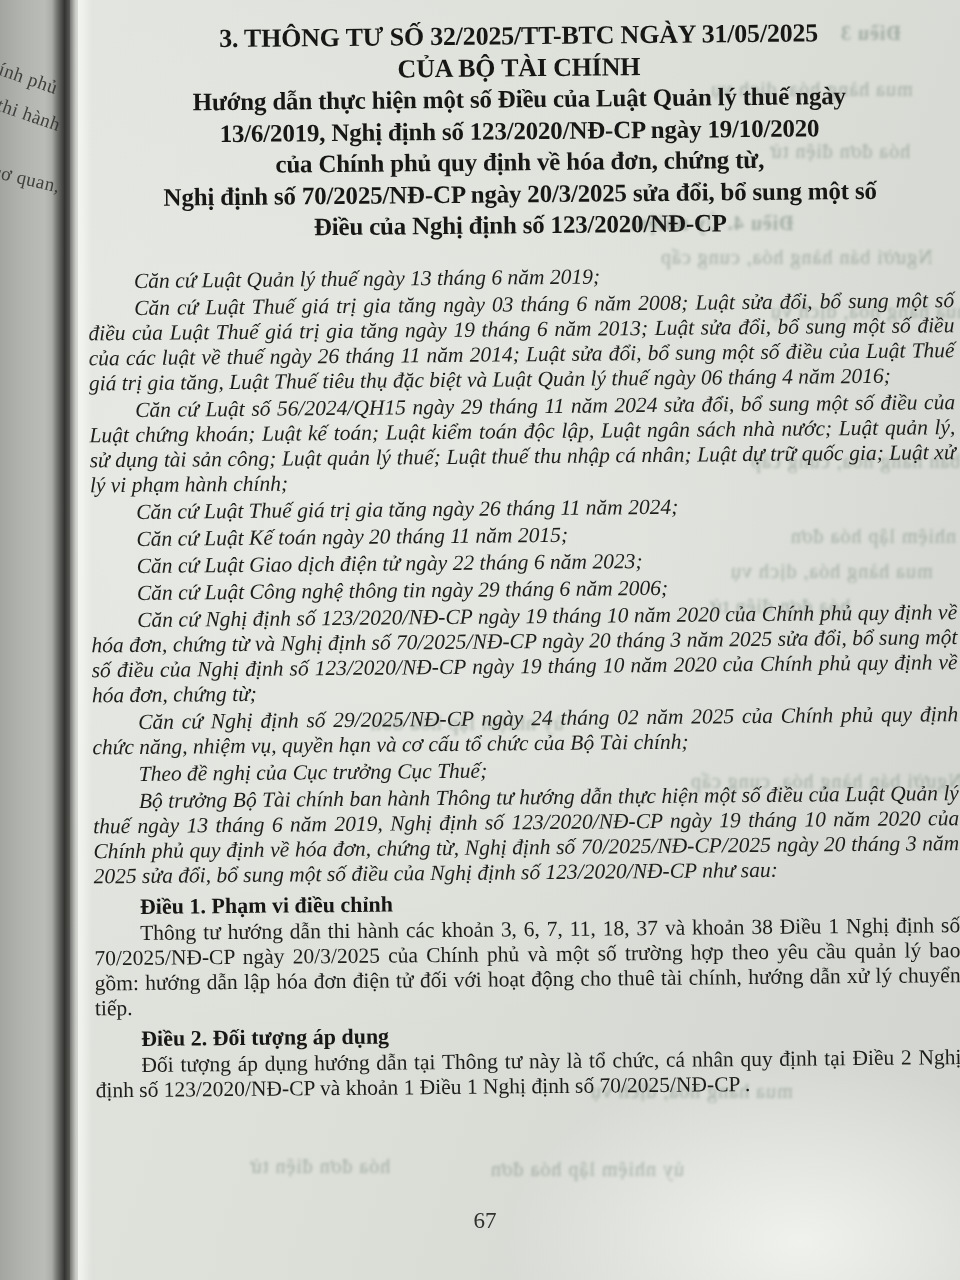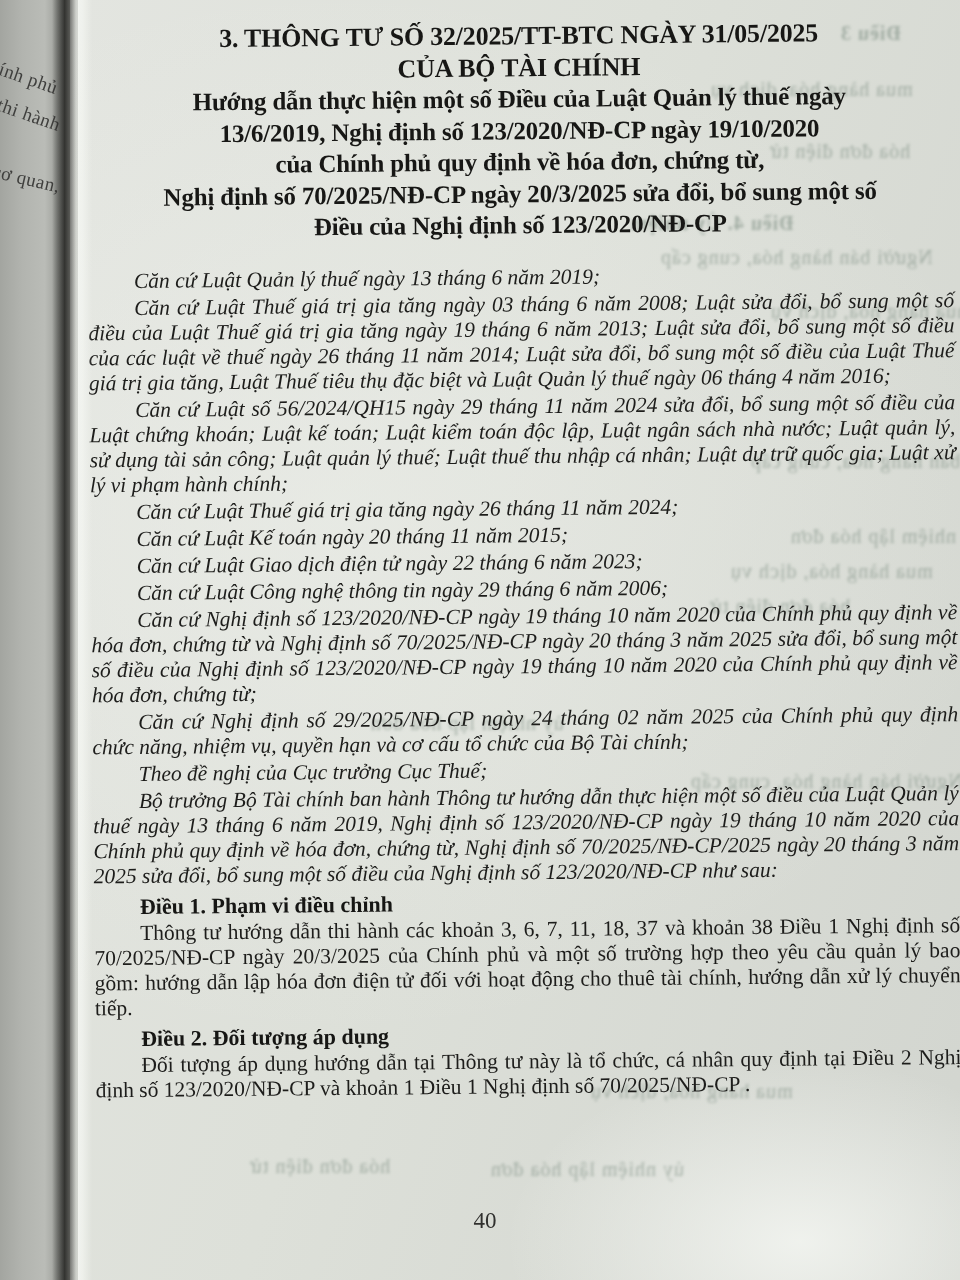--- a/index.html
+++ b/index.html
@@ -126,18 +126,18 @@
       <p class="pre">Theo đề nghị của Cục trưởng Cục Thuế;</p>
       <p class="pre">Bộ trưởng Bộ Tài chính ban hành Thông tư hướng dẫn thực hiện một số điều của Luật Quản lý thuế ngày 13 tháng 6 năm 2019, Nghị định số 123/2020/NĐ-CP ngày 19 tháng 10 năm 2020 của Chính phủ quy định về hóa đơn, chứng từ, Nghị định số 70/2025/NĐ-CP/2025 ngày 20 tháng 3 năm 2025 sửa đổi, bổ sung một số điều của Nghị định số 123/2020/NĐ-CP như sau:</p>
 
       <h3 class="art-h">Điều 1. Phạm vi điều chỉnh</h3>
       <p class="art">Thông tư hướng dẫn thi hành các khoản 3, 6, 7, 11, 18, 37 và khoản 38 Điều 1 Nghị định số 70/2025/NĐ-CP ngày 20/3/2025 của Chính phủ và một số trường hợp theo yêu cầu quản lý bao gồm: hướng dẫn lập hóa đơn điện tử đối với hoạt động cho thuê tài chính, hướng dẫn xử lý chuyển tiếp.</p>
 
       <h3 class="art-h">Điều 2. Đối tượng áp dụng</h3>
       <p class="art">Đối tượng áp dụng hướng dẫn tại Thông tư này là tổ chức, cá nhân quy định tại Điều 2 Nghị định số 123/2020/NĐ-CP và khoản 1 Điều 1 Nghị định số 70/2025/NĐ-CP .</p>
     </div>
 
-    <div class="page-number">40</div>
+    <div class="page-number">67</div>
   </div>
 
   <div class="gutter"></div>
   <div class="page-edge-light"></div>
 </div>
 
 </body></html>

